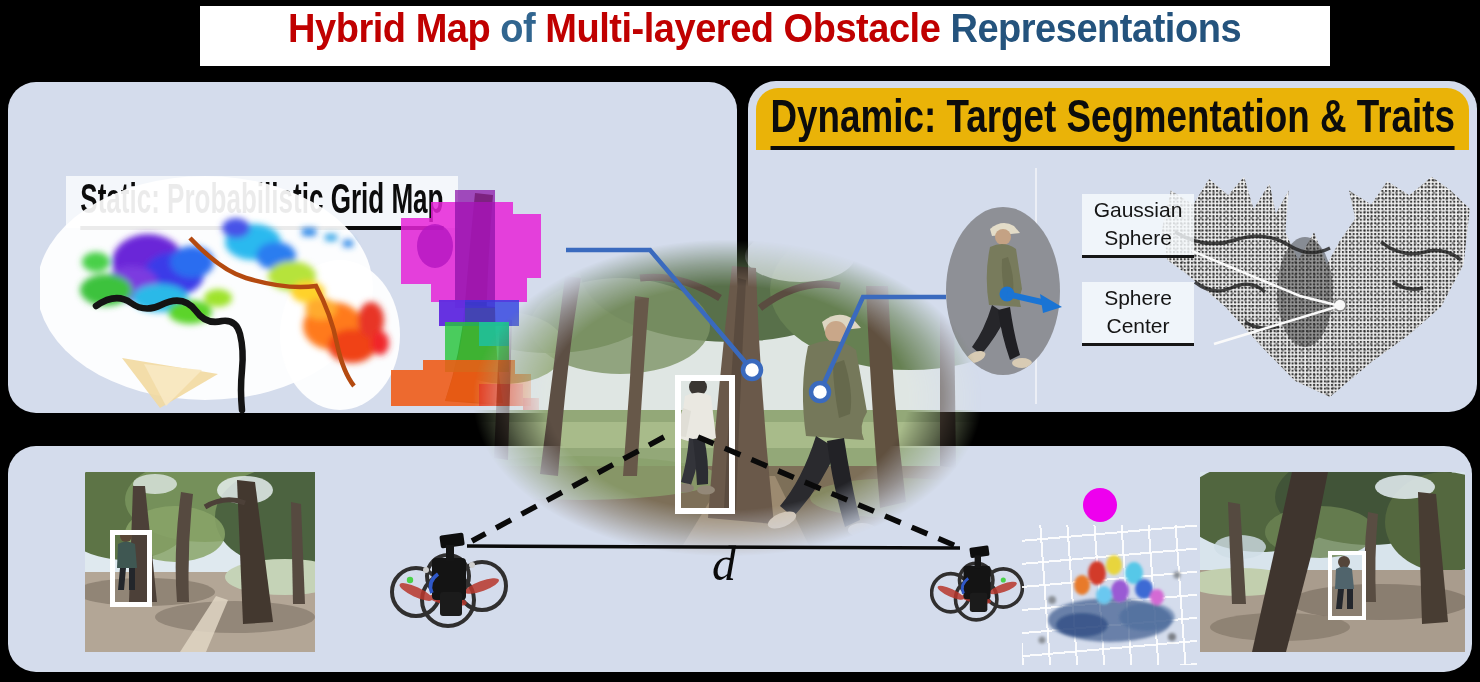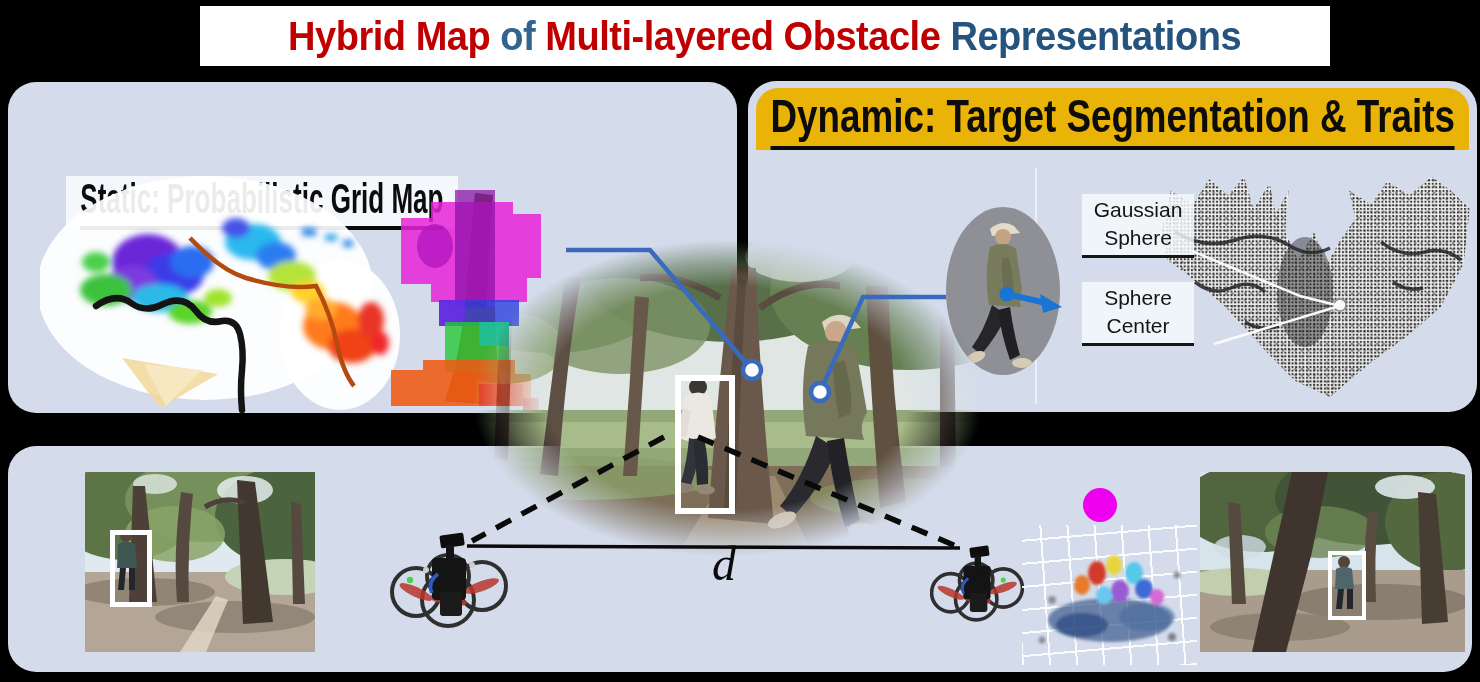--- a/index.html
+++ b/index.html
@@ -3,21 +3,21 @@
 <meta charset="utf-8">
 <style>
   html,body{margin:0;padding:0;background:#000;}
   .stage{position:relative;width:1480px;height:682px;background:#000;overflow:hidden;
          font-family:"Liberation Sans",sans-serif;}
   .abs{position:absolute;}
   .panel{position:absolute;background:#d4dcec;border-radius:28px;}
 
   
   .title-box{position:absolute;left:200px;top:6px;width:1130px;height:60px;background:#fff;
-             display:flex;align-items:center;justify-content:center;}
+             display:flex;justify-content:center;}
   .page-title{font-size:40px;font-weight:700;white-space:nowrap;display:inline-block;
               transform:scaleX(.95);letter-spacing:-0.5px;}
 
   
   .ptitle{position:absolute;display:flex;align-items:center;justify-content:center;}
   .ptitle .squeeze{display:inline-block;white-space:nowrap;font-weight:700;color:#0c0c0c;
                    border-bottom:4px solid #0a0a0a;padding-bottom:3px;}
   .static-box{left:58px;top:94px;width:392px;height:52px;background:#f4f7fb;}
   .static-box .squeeze{font-size:42px;transform:scaleX(.62);}
   .dyn-strip{left:8px;top:7px;width:713px;height:62px;background:#eab308;border-radius:22px 22px 0 0;}

